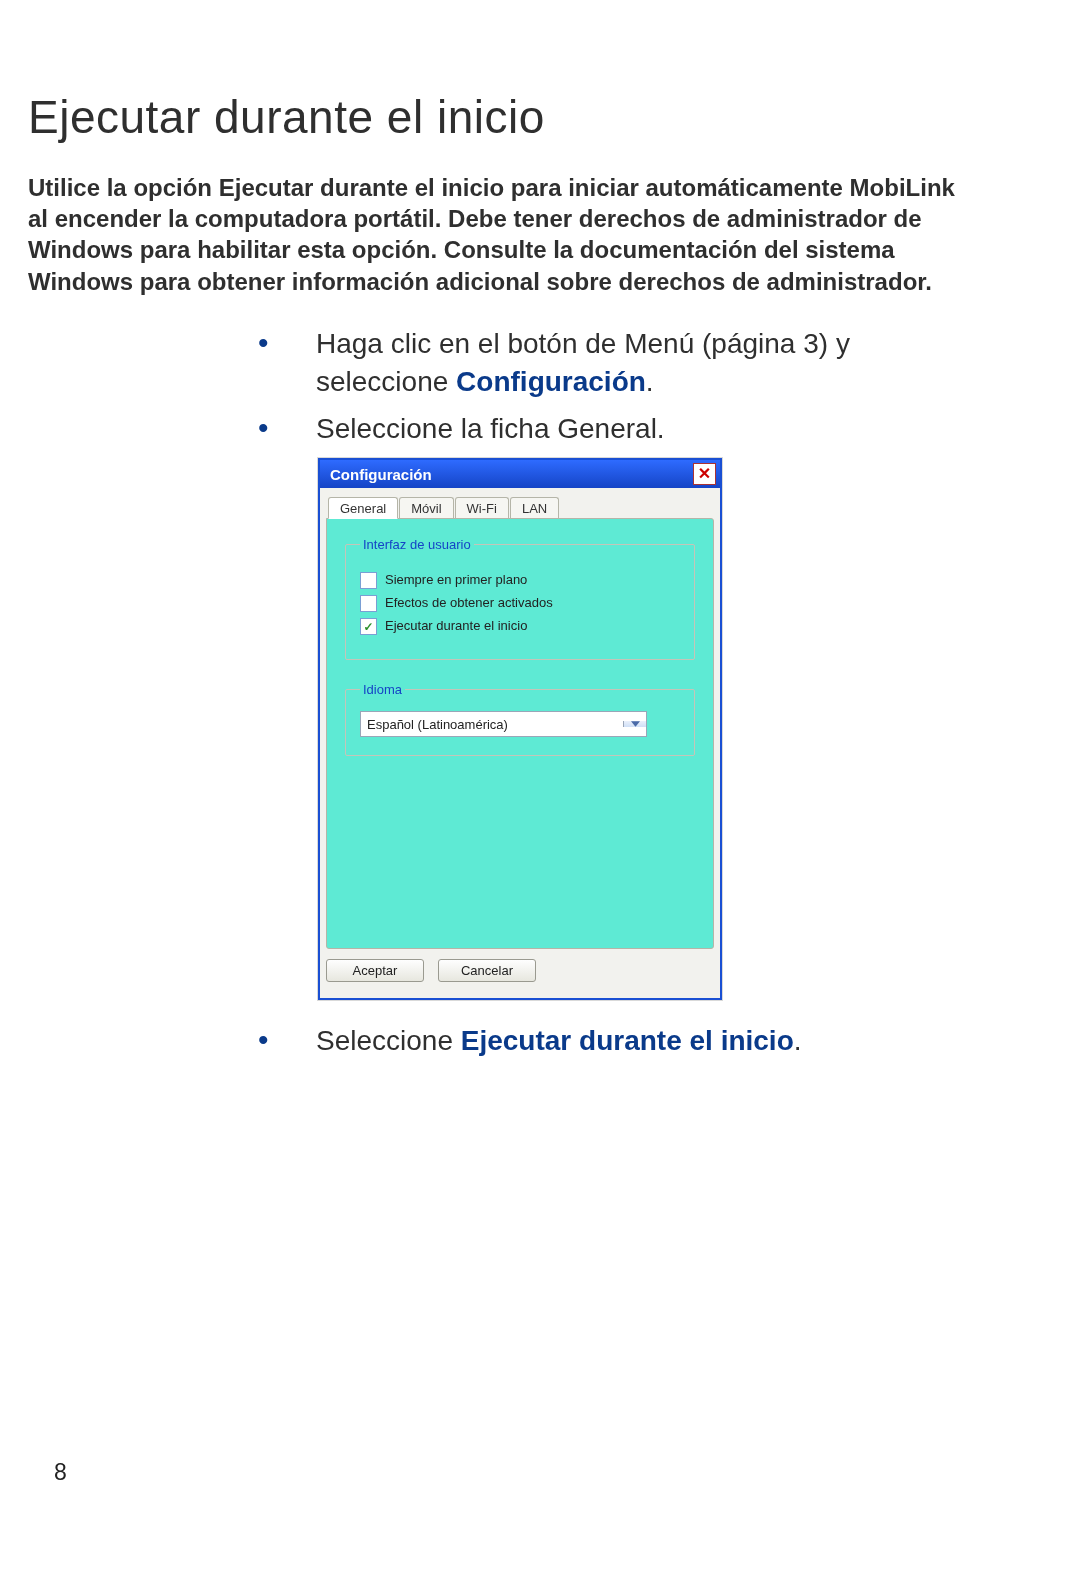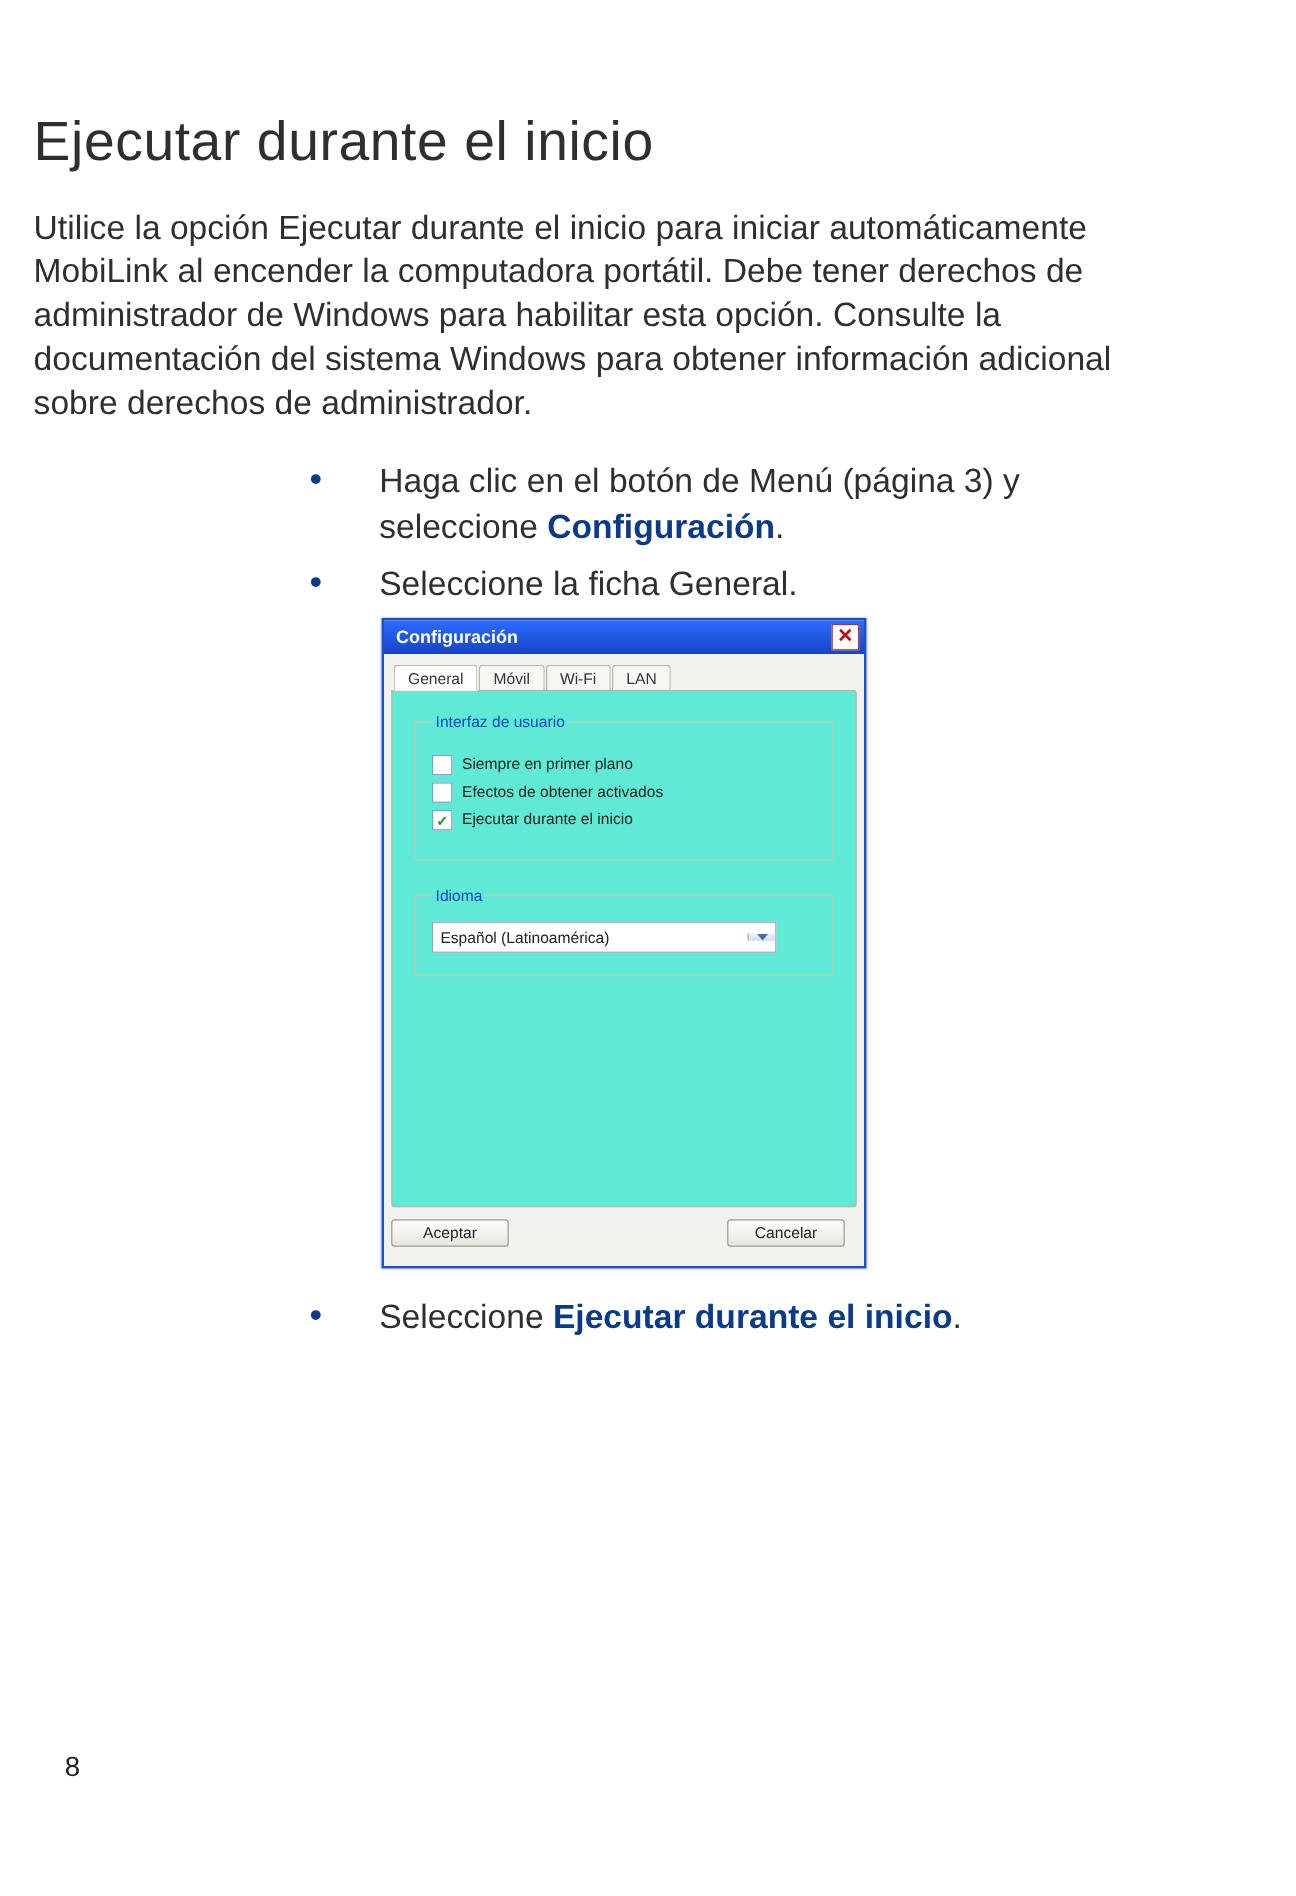--- a/index.html
+++ b/index.html
@@ -18,25 +18,26 @@
     height: 100%;
   }
   h1.title {
     font-size: 46px;
     font-weight: 400;
     color: #2f2f2f;
     margin: 0 0 28px 0;
     letter-spacing: 0.5px;
   }
   p.intro {
-    font-size: 28px;
+    font-size: 24px;
     line-height: 1.3;
     color: #2f2f2f;
     margin: 0 0 28px 0;
     max-width: 940px;
+    font-weight: bold;
   }
   ul.steps {
     list-style: none;
     padding: 0;
     margin: 0 0 0 230px;
     max-width: 640px;
   }
   ul.steps > li {
     position: relative;
     font-size: 28px;
@@ -176,21 +177,21 @@
     width: 22px;
     background: linear-gradient(#eaf0fb, #cfdff6);
     border-left: 1px solid #9aa6b8;
     display: flex;
     align-items: center;
     justify-content: center;
   }
   .combo-btn svg { width: 9px; height: 6px; }
   .dlg-actions {
     display: flex;
-    justify-content: space-between;
+    justify-content: flex-start;
     gap: 14px;
     padding: 10px 10px 10px 0;
   }
   .btn {
     min-width: 96px;
     padding: 3px 0;
     text-align: center;
     font-size: 13px;
     background: linear-gradient(#fefefe, #e7e7df);
     border: 1px solid #9a9a90;

